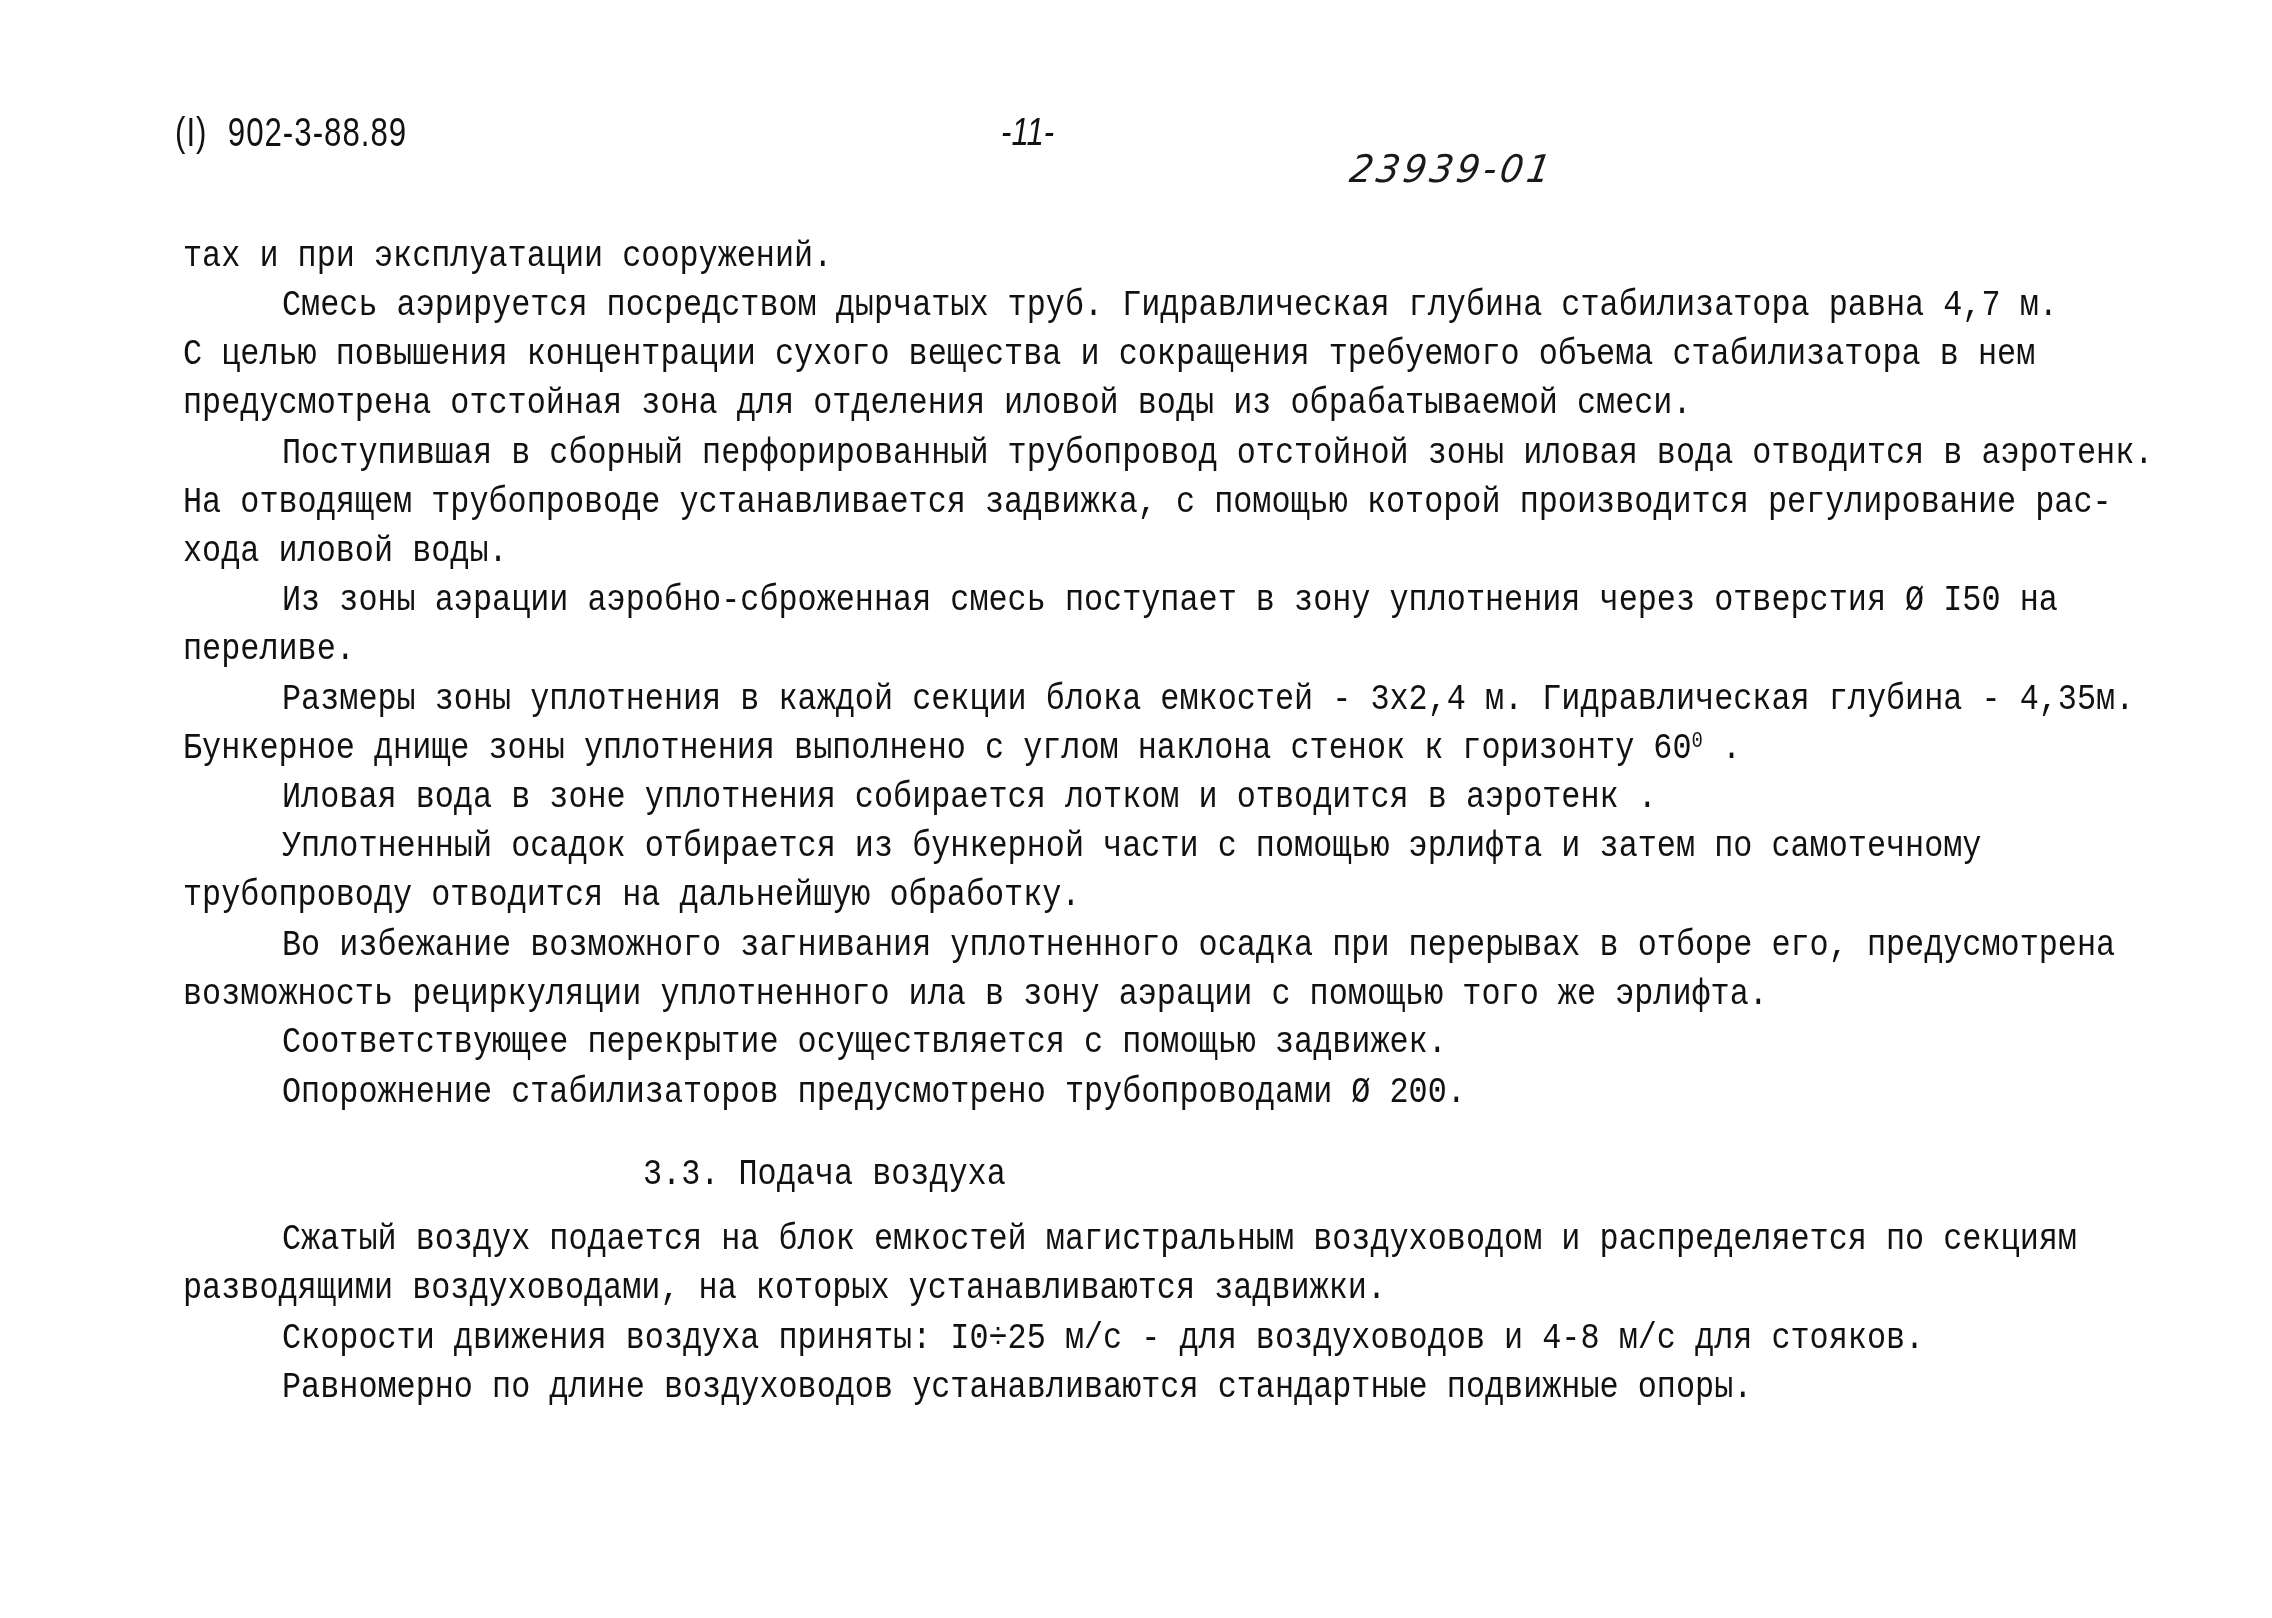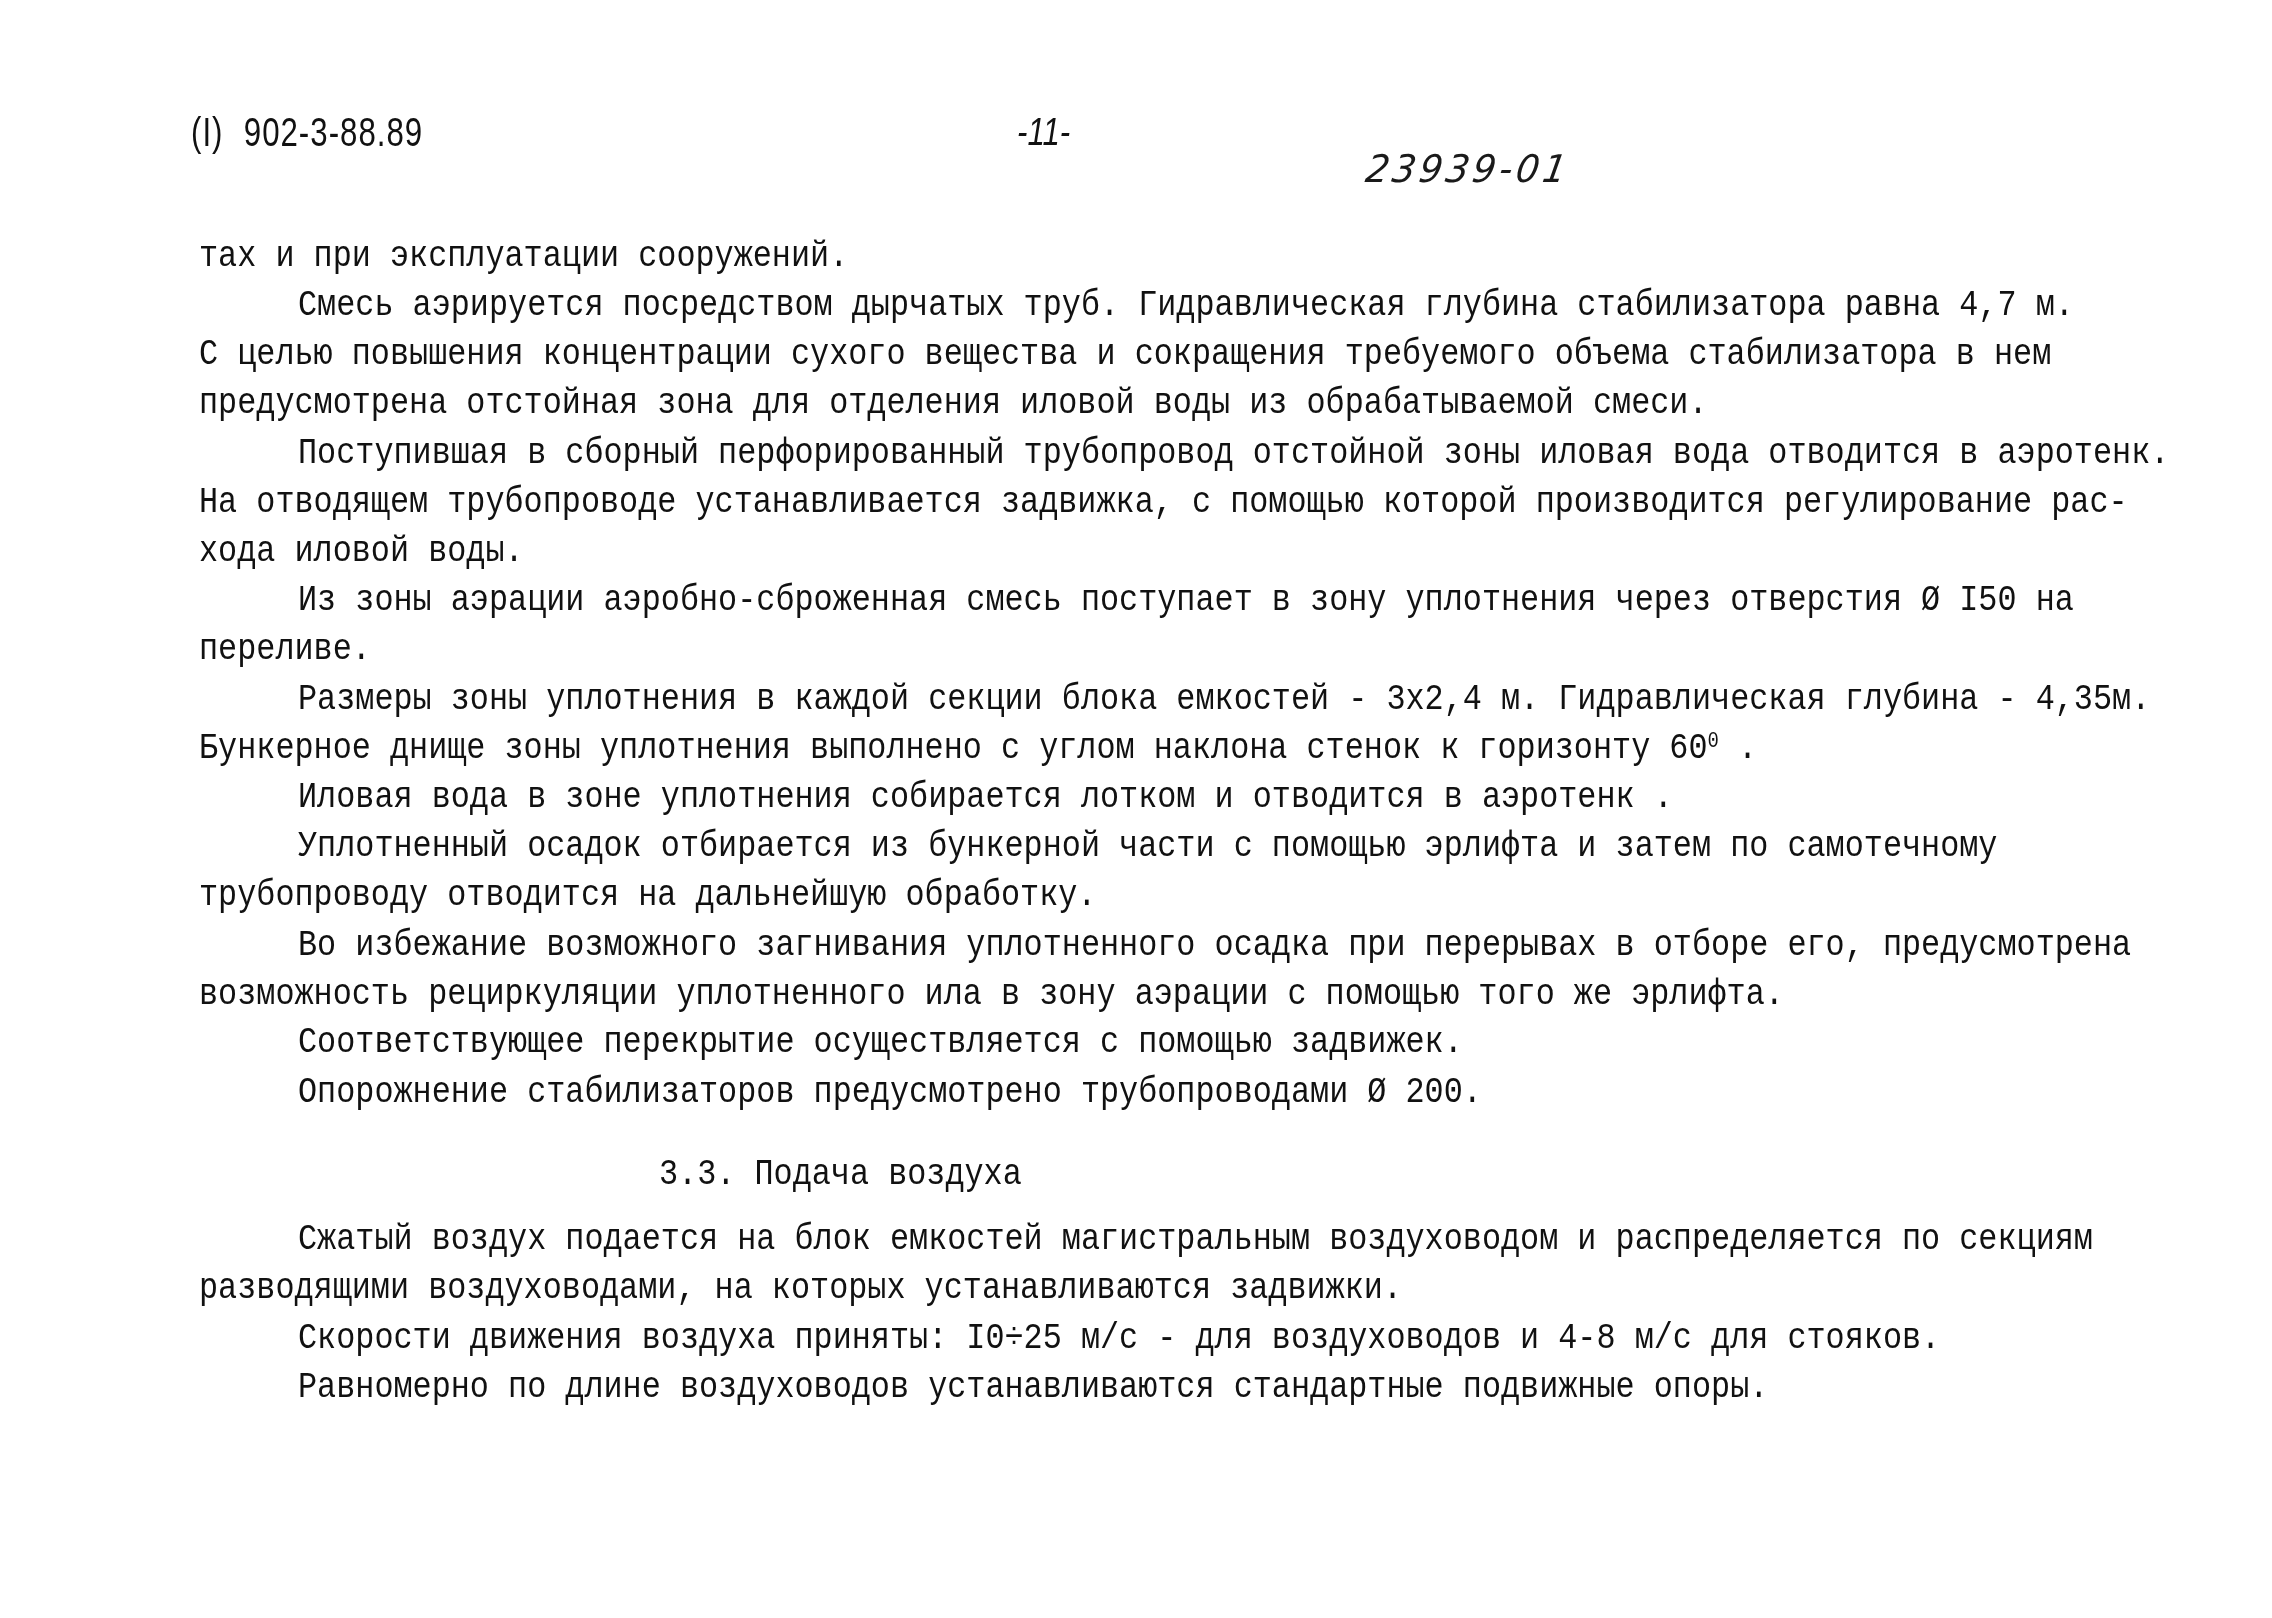--- a/index.html
+++ b/index.html
@@ -14,21 +14,20 @@
       overflow: hidden;
       color: #111111;
       font-family: "Liberation Mono", "DejaVu Sans Mono", monospace;
     }
     .page {
       position: absolute;
       left: 0; top: 0;
       width: 2075px;
       height: 1618px;
       background: #ffffff;
-      margin-left: 16px;
     }
     .header-left {
       position: absolute;
       left: 175px;
       top: 110px;
       font-family: "Liberation Sans Narrow", "Liberation Sans", sans-serif;
       font-size: 40px;
       letter-spacing: 1.3px;
       transform: scaleX(0.78);
       transform-origin: left top;

